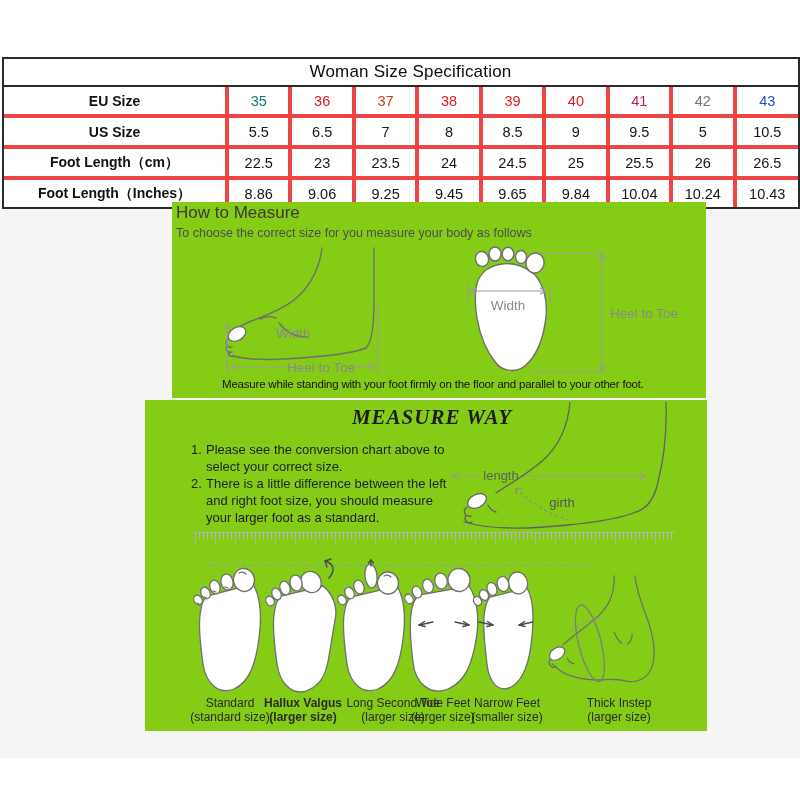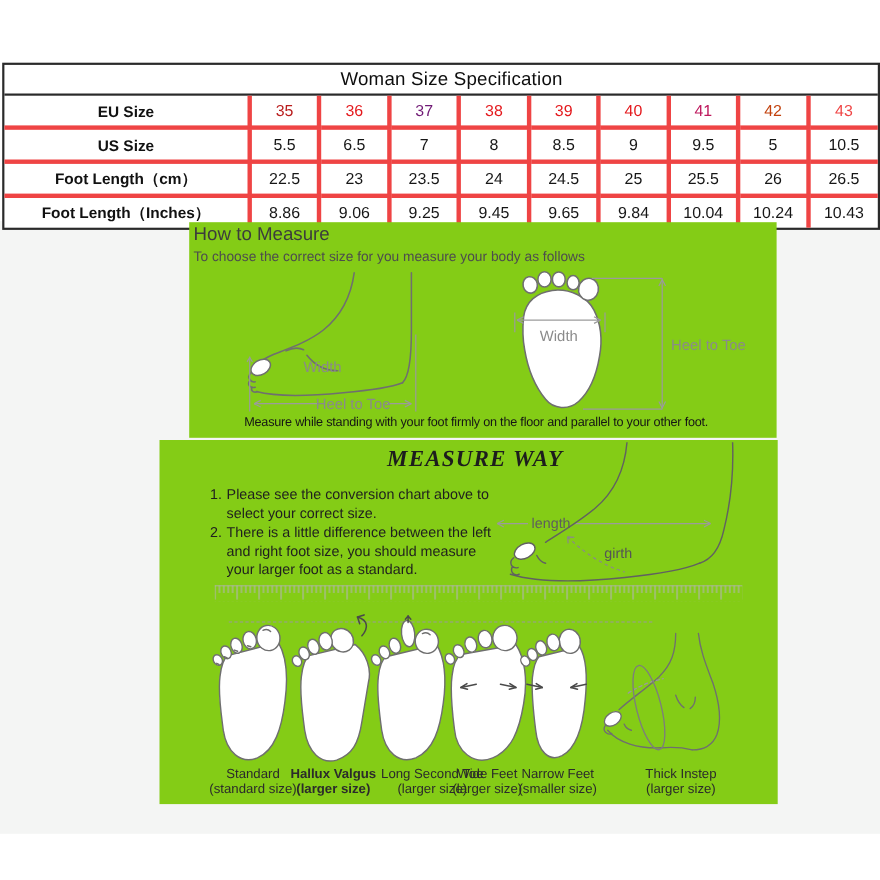--- a/index.html
+++ b/index.html
@@ -61,29 +61,29 @@
           <col>
           <col>
           <col>
           <col>
           <col>
           <col>
       </colgroup>
       <tbody>
           <tr>
             <td class="lbl">EU Size</td>
-            <td style="color: #b91c1c;">35</td>
+            <td style="color: #0f766e;">35</td>
             <td style="color: rgb(228, 24, 28);">36</td>
-            <td style="color: #701a75;">37</td>
+            <td style="color: #c2410c;">37</td>
             <td style="color: rgb(228, 24, 28);">38</td>
             <td style="color: rgb(228, 24, 28);">39</td>
             <td style="color: rgb(228, 24, 28);">40</td>
             <td style="color: #be185d; border-radius: 14px;">41</td>
-            <td style="color: #c2410c;">42</td>
-            <td style="color: #ef4444; margin-left: 28px;">43</td>
+            <td style="color: #737373;">42</td>
+            <td style="color: #1d4ed8; margin-left: 28px;">43</td>
           </tr>
           <tr>
             <td class="lbl">US Size</td>
             <td>5.5</td>
             <td>6.5</td>
             <td>7</td>
             <td>8</td>
             <td>8.5</td>
             <td>9</td>
             <td>9.5</td>

